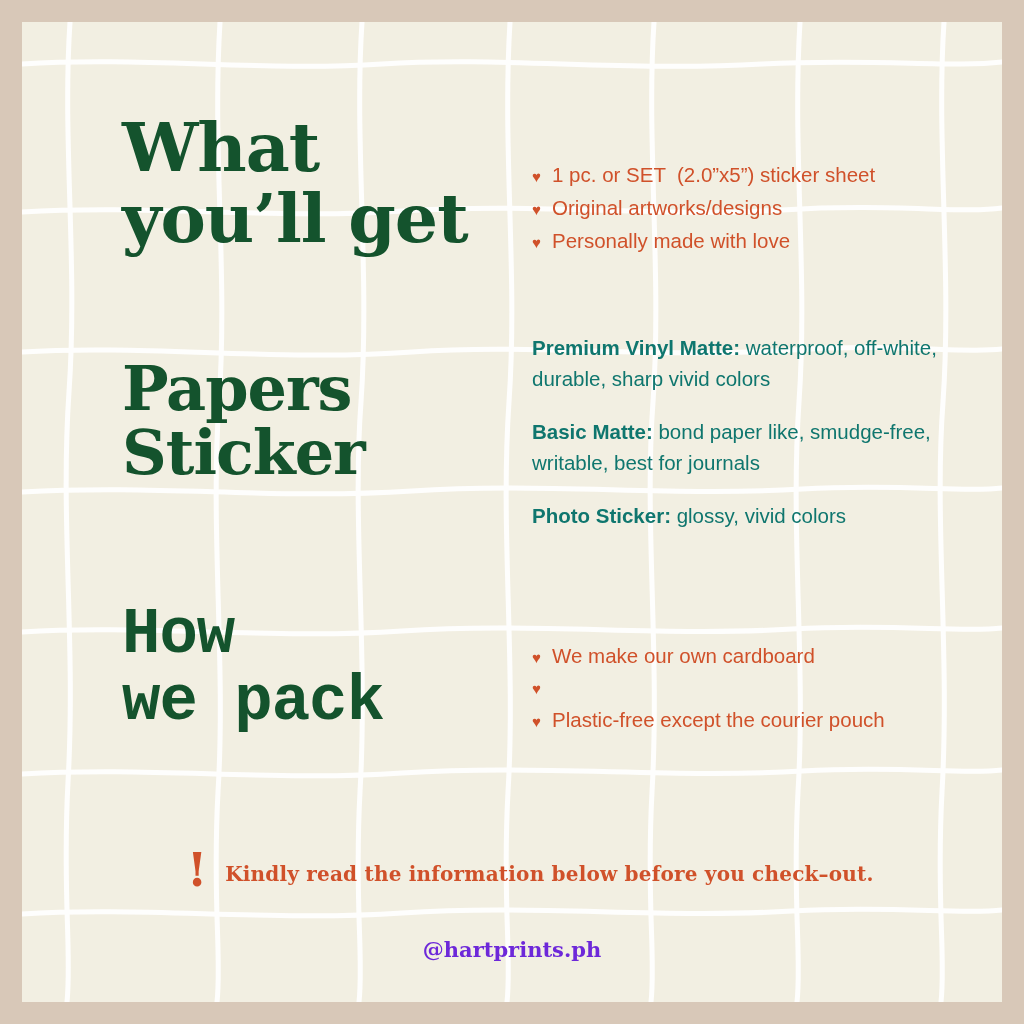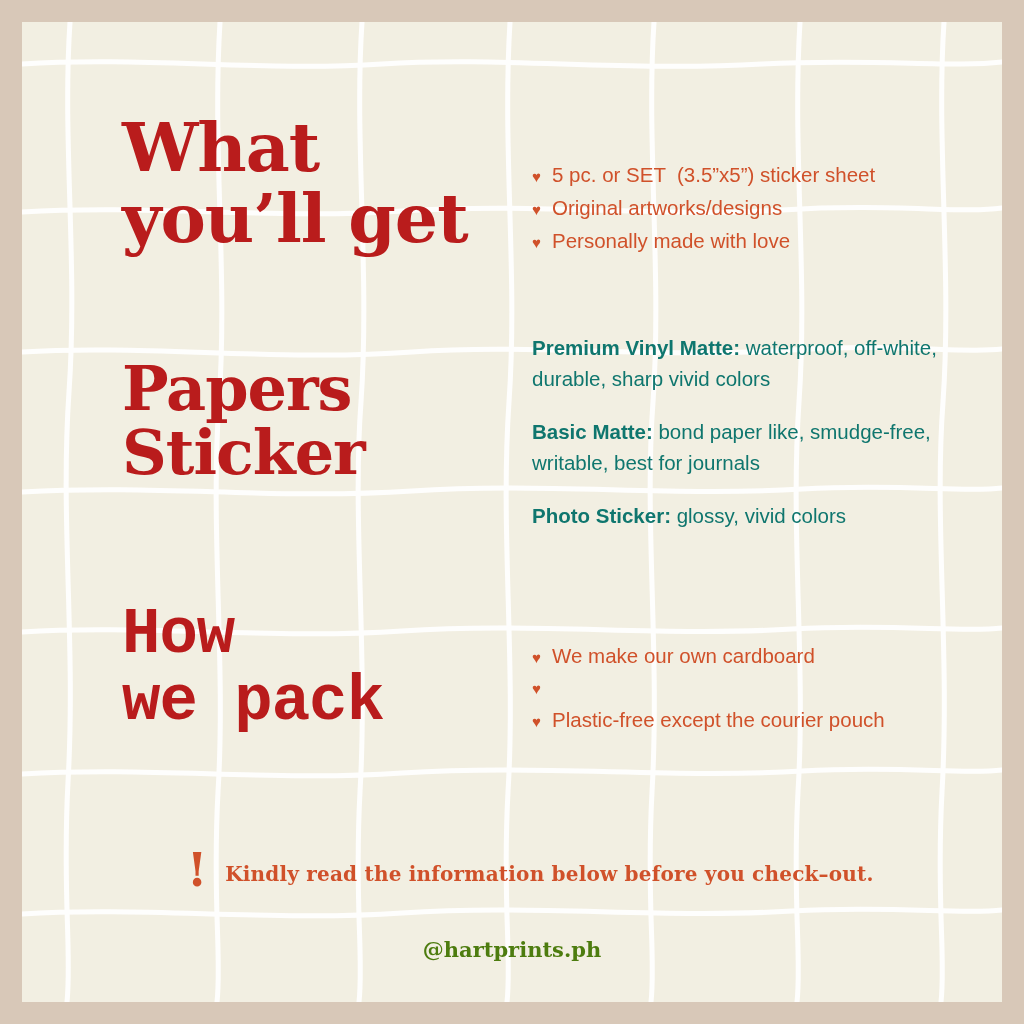--- a/index.html
+++ b/index.html
@@ -26,21 +26,21 @@
     inset: 0;
     pointer-events: none;
   }
   #content {
     position: absolute;
     inset: 0;
   }
 
   .headline {
     position: absolute;
-    color: #b91c1c;
+    color: #14532d;
     font-family: "DejaVu Serif", serif;
     font-weight: bold;
     line-height: 1.04;
     letter-spacing: -1px;
   }
   .headline .ln { display: block; white-space: pre; }
 
   #h-what  { left: 100px; top: 90px;  font-size: 68px; }
   #h-paper { left: 100px; top: 335px; font-size: 62px; }
   #h-pack  { left: 100px; top: 580px; font-size: 64px; font-family: Liberation Mono, monospace; }
@@ -97,21 +97,21 @@
     letter-spacing: 0.2px;
     margin-top: 8px;
   }
 
   #handle {
     position: absolute;
     left: 0;
     right: 0;
     top: 915px;
     text-align: center;
-    color: #4d7c0f;
+    color: #6d28d9;
     font-family: "DejaVu Serif", serif;
     font-weight: bold;
     font-size: 21px;
   }
 </style>
 </head>
 <body>
 
 <div id="canvas">
 
@@ -138,21 +138,21 @@
   <div id="content">
 
     <div class="headline" id="h-what">
       <span class="ln">What</span>
       <span class="ln">you’ll get</span>
     </div>
 
     <div class="bullet-list" id="list-get">
       <div class="bullet-row">
         <span class="heart">♥</span>
-        <span>5 pc. or SET  (3.5”x5”) sticker sheet</span>
+        <span>1 pc. or SET  (2.0”x5”) sticker sheet</span>
       </div>
       <div class="bullet-row">
         <span class="heart">♥</span>
         <span>Original artworks/designs</span>
       </div>
       <div class="bullet-row">
         <span class="heart">♥</span>
         <span>Personally made with love</span>
       </div>
     </div>

